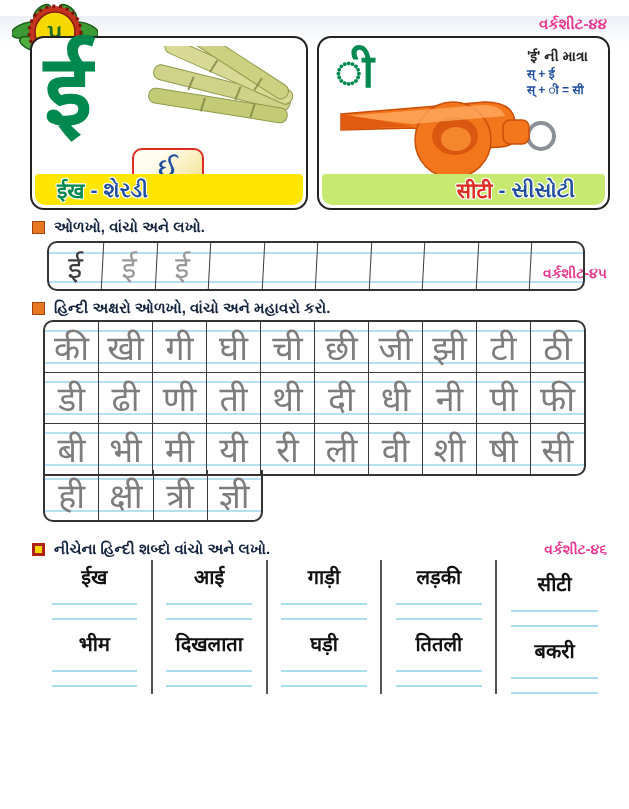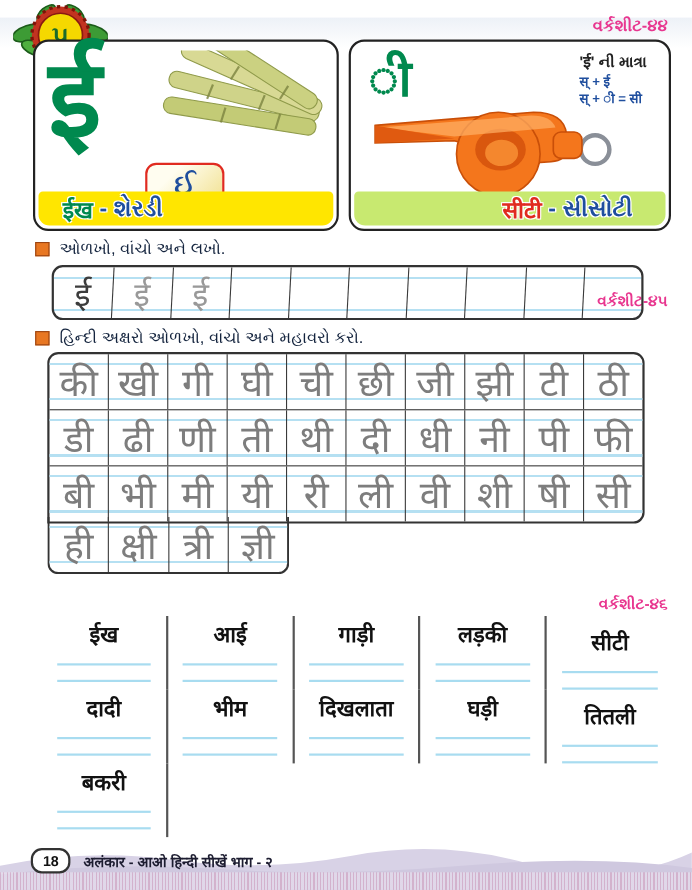--- a/index.html
+++ b/index.html
@@ -35,21 +35,21 @@
   .banner .sep{margin:0 6px;color:#1f4e9e;}
   .matra-glyph{position:absolute;left:16px;top:0px;font-size:46px;color:#00894e;font-weight:bold;}
   .matra-block{position:absolute;right:20px;top:8px;}
   .matra-title{color:#222;font-weight:bold;font-size:14px;margin-bottom:2px;}
   .matra-line{color:#1f4e9e;font-weight:bold;font-size:12px;line-height:1.3;}
   .whistle{position:absolute;left:16px;top:46px;}
   
   .sec{position:absolute;left:32px;display:flex;align-items:center;gap:9px;}
   .sec .bullet{width:11px;height:11px;background:#e87722;border:1.5px solid #9a4412;}
   .sec .bullet.dark{background:#f5d800;border:3px solid #b02218;width:7px;height:7px;}
-  .sec .txt{color:#14243e;font-weight:normal;font-size:15px;}
+  .sec .txt{color:#14243e;font-weight:bold;font-size:15px;}
   
   .practice{position:absolute;left:47px;top:241px;width:538px;height:50px;
         border:2.5px solid #333;border-radius:10px;display:flex;overflow:hidden;
         box-sizing:border-box;
         background:linear-gradient(to bottom,transparent 0 9px,#b5e0f2 9px 11px,
         transparent 11px 38px,#b5e0f2 38px 40px,transparent 40px);}
   .pcell{flex:1;border-right:1.5px solid #3a3a3a;display:flex;align-items:center;
         justify-content:center;font-size:30px;color:#999;transform:skewX(-3deg);}
   .pcell:last-child{border-right:none;}
   .pcell.ink{color:#3c3c3c;}
@@ -218,20 +218,24 @@
     </div>
   <div class="lgrid lgrid-tail">
       <div class="lrow">
         <div class="lcell">ही</div>
         <div class="lcell">क्षी</div>
         <div class="lcell">त्री</div>
         <div class="lcell">ज्ञी</div>
       </div>
     </div>
 
+  <div class="sec" style="top:540px;">
+    <span class="bullet dark"></span>
+    <span class="txt">નીચેના હિન્દી શબ્દો વાંચો અને લખો.</span>
+  </div>
   <div class="ws-label" style="top:541px;">વર્કશીટ-૪૬</div>
   <div class="words">
       <div class="wcell">
         <div class="word">ईख</div>
         <div class="line"></div>
         <div class="line"></div>
       </div>
       <div class="wcell">
         <div class="word">आई</div>
         <div class="line"></div>
@@ -246,25 +250,20 @@
         <div class="word">लड़की</div>
         <div class="line"></div>
         <div class="line"></div>
       </div>
       <div class="wcell">
         <div class="word">सीटी</div>
         <div class="line"></div>
         <div class="line"></div>
       </div>
       <div class="wcell">
-        <div class="word">दादी</div>
-        <div class="line"></div>
-        <div class="line"></div>
-      </div>
-      <div class="wcell">
         <div class="word">भीम</div>
         <div class="line"></div>
         <div class="line"></div>
       </div>
       <div class="wcell">
         <div class="word">दिखलाता</div>
         <div class="line"></div>
         <div class="line"></div>
       </div>
       <div class="wcell">
@@ -277,22 +276,13 @@
         <div class="line"></div>
         <div class="line"></div>
       </div>
       <div class="wcell">
         <div class="word">बकरी</div>
         <div class="line"></div>
         <div class="line"></div>
       </div>
     </div>
 
-  <div class="footer">
-    <svg width="629" height="52" viewBox="0 0 629 52" style="position:absolute;bottom:0;left:0;">
-      <path d="M0 30 Q80 14 160 25 T320 21 T480 28 T629 18 L629 52 L0 52 Z" fill="#d8d2e6"></path>
-      <path d="M0 38 Q100 26 200 33 T420 30 T629 32 L629 52 L0 52 Z" fill="#cfc8df"></path>
-    </svg>
-    <div class="stripes"></div>
-    <div class="page-badge">18</div>
-    <div class="footer-text">अलंकार - आओ हिन्दी सीखें भाग - २</div>
-  </div>
 </div>
 
 </body></html>

